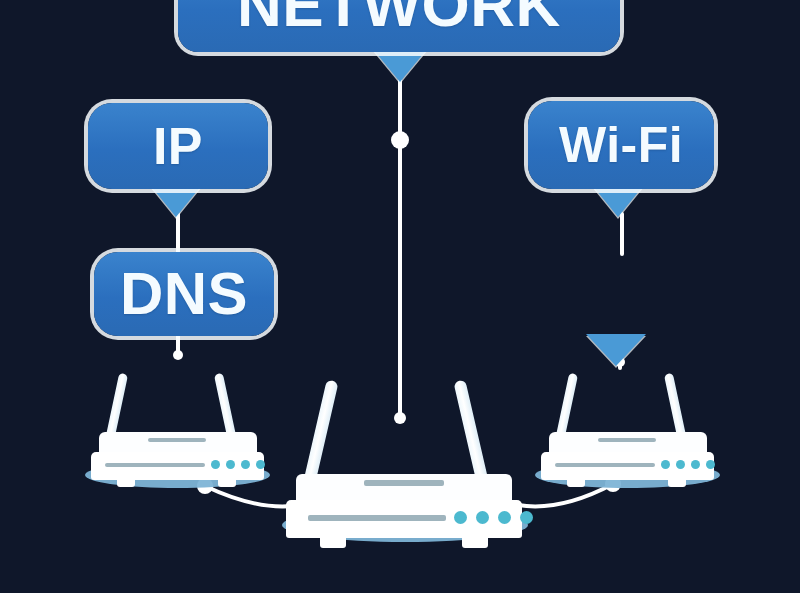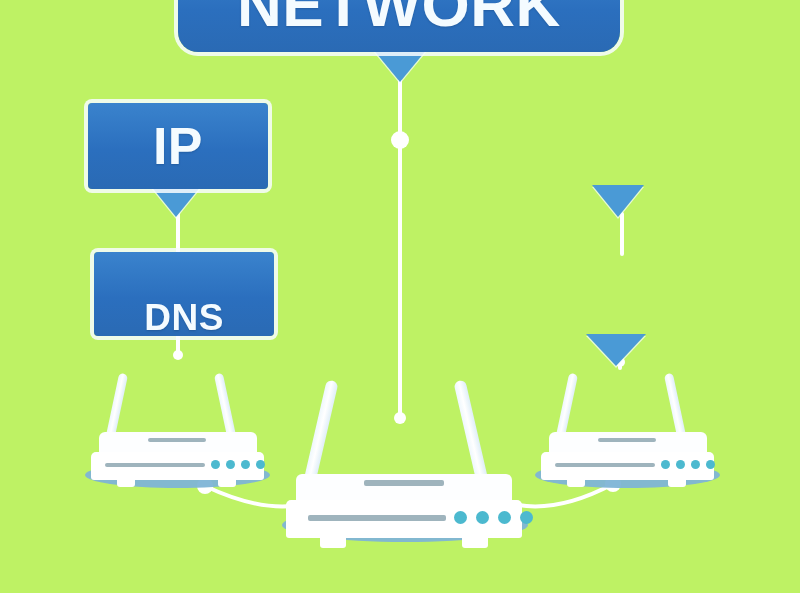--- a/index.html
+++ b/index.html
@@ -5,37 +5,37 @@
 <style>
   * { margin:0; padding:0; box-sizing:border-box; }
   html, body {
     width:800px; height:600px;
     font-family:"Liberation Sans", sans-serif;
     overflow:hidden;
   }
   #stage {
     position:relative;
     width:800px; height:593px;
-    background:#bef264;
+    background:#0f172a;
   }
 
   
   #links {
     position:absolute; left:0; top:0;
     width:800px; height:600px;
     pointer-events:none;
   }
 
   
   .bubble {
     position:absolute;
     display:flex;
     align-items:center;
     justify-content:center;
-    border-radius:4px;
+    border-radius:24px;
     background:linear-gradient(180deg,#3a83cd 0%,#2b6fbe 55%,#2a6ab4 100%);
     box-shadow:0 0 0 4px rgba(248,253,255,0.85);
     color:#f4fbff;
     font-weight:bold;
     letter-spacing:0.5px;
     text-shadow:0 1px 2px rgba(20,60,110,0.35);
     white-space:nowrap;
   }
   .bubble .txt { display:block; line-height:1; }
 
@@ -63,22 +63,21 @@
     font-size:52px;
   }
   #pointer-ip {
     left:150px; top:185px;
     border-left-width:26px; border-right-width:26px; border-top-width:32px;
   }
 
   #bubble-dns {
     left:94px; top:252px;
     width:180px; height:84px;
-    font-size:37px;
-    align-items:flex-end;
+    font-size:60px;
   }
 
   #bubble-wifi {
     left:528px; top:101px;
     width:186px; height:88px;
     font-size:50px;
   }
   #pointer-wifi {
     left:592px; top:185px;
     border-left-width:26px; border-right-width:26px; border-top-width:32px;
@@ -232,16 +231,19 @@
   <div class="pointer" id="pointer-ip"></div>
   <div class="bubble" id="bubble-ip">
     <span class="txt">IP</span>
   </div>
 
   <div class="bubble" id="bubble-dns">
     <span class="txt">DNS</span>
   </div>
 
   <div class="pointer" id="pointer-wifi"></div>
+  <div class="bubble" id="bubble-wifi">
+    <span class="txt">Wi-Fi</span>
+  </div>
 
   <div class="pointer" id="pointer-wiisfi"></div>
 
 </div>
 
 </body></html>

